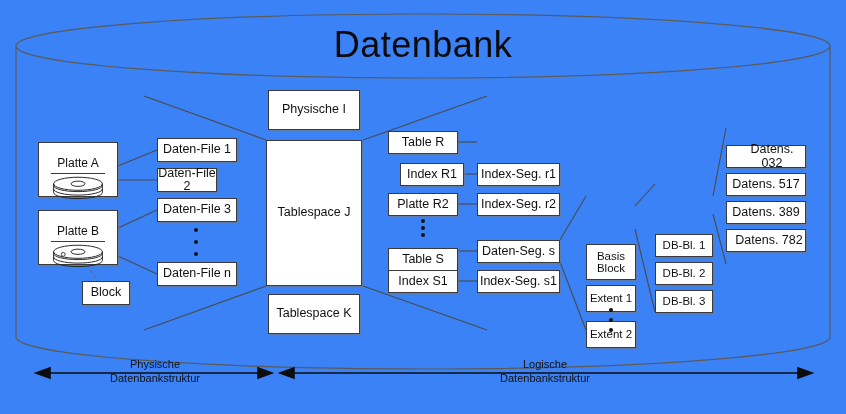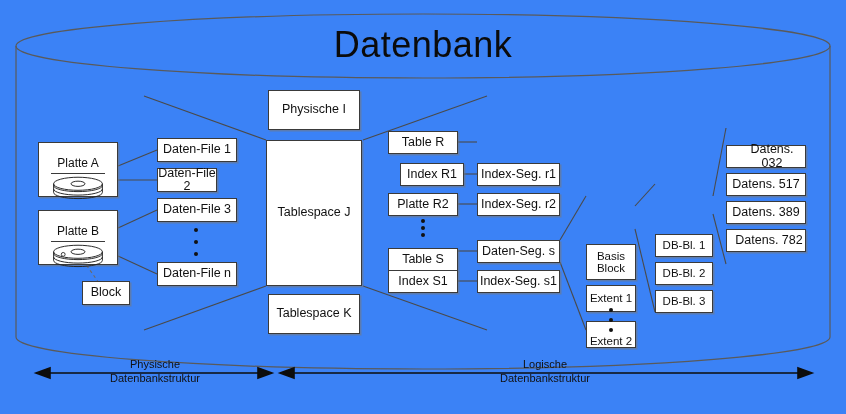--- a/index.html
+++ b/index.html
@@ -263,21 +263,21 @@
     <span>Index-Seg. s1</span>
   </div>
 
   <div class="box b-sm" style="left:586px;top:199px;width:50px;height:36px;flex-direction:column;">
     <span>Basis</span>
     <span>Block</span>
   </div>
   <div class="box b-sm" style="left:586px;top:240px;width:50px;height:27px;">
     <span>Extent 1</span>
   </div>
-  <div class="box b-sm" style="left:586px;top:276px;width:50px;height:27px;align-items:flex-end;">
+  <div class="box b-sm" style="left:586px;top:276px;width:50px;height:27px;">
     <span>Extent 2</span>
   </div>
   <div class="dots" style="left:608px;top:308px;width:6px;height:24px;">
     <span></span>
       <span></span>
       <span></span>
   </div>
 
   <div class="box b-sm" style="left:655px;top:189px;width:58px;height:23px;">
     <span>DB-Bl. 1</span>

